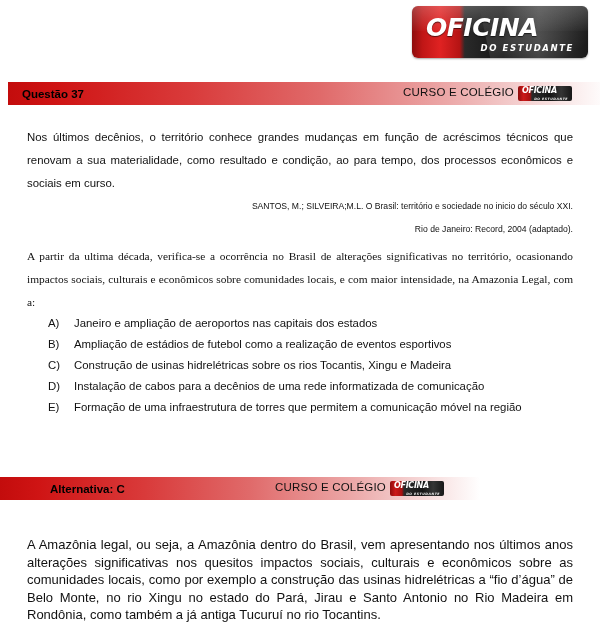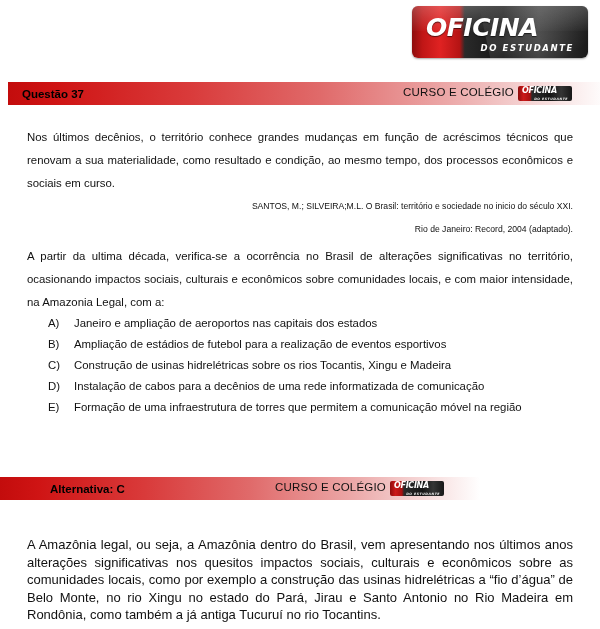--- a/index.html
+++ b/index.html
@@ -149,21 +149,21 @@
 
   
   .para {
     position: absolute;
     font-size: 11.4px;
     line-height: 23px;
     text-align: justify;
     color: #111111;
   }
   #stimulus-text { left: 27px; top: 126px; width: 546px; }
-  #command-text  { left: 27px; top: 245px; width: 546px; }
+  #command-text  { left: 27px; top: 245px; width: 546px; font-family: Liberation Serif, serif; }
 
   .citation {
     position: absolute;
     right: 27px;
     font-size: 8.6px;
     line-height: 15px;
     color: #111111;
     text-align: right;
     white-space: nowrap;
   }
@@ -222,35 +222,35 @@
   <span class="bar-title">Questão 37</span>
   <span class="bar-right">
     <span class="bar-curso">CURSO E COLÉGIO</span>
     <span class="badge">
       <span class="b-text">OFICINA</span>
       <span class="b-sub">DO ESTUDANTE</span>
     </span>
   </span>
 </div>
 
-<div class="para" id="stimulus-text">Nos últimos decênios, o território conhece grandes mudanças em função de acréscimos técnicos que renovam a sua materialidade, como resultado e condição, ao mesmo tempo, dos processos econômicos e sociais em curso.</div>
+<div class="para" id="stimulus-text">Nos últimos decênios, o território conhece grandes mudanças em função de acréscimos técnicos que renovam a sua materialidade, como resultado e condição, ao para tempo, dos processos econômicos e sociais em curso.</div>
 
 <div class="citation" id="citation-1">SANTOS, M.; SILVEIRA;M.L. O Brasil: território e sociedade no inicio do século XXI.</div>
 <div class="citation" id="citation-2">Rio de Janeiro: Record, 2004 (adaptado).</div>
 
 <div class="para" id="command-text">A partir da ultima década, verifica-se a ocorrência no Brasil de alterações significativas no território, ocasionando impactos sociais, culturais e econômicos sobre comunidades locais, e com maior intensidade, na Amazonia Legal, com a:</div>
 
 <div id="options-list">
   <div class="option-row">
     <span class="option-letter">A)</span>
     <span class="option-text">Janeiro e ampliação de aeroportos nas capitais dos estados</span>
   </div>
   <div class="option-row">
     <span class="option-letter">B)</span>
-    <span class="option-text">Ampliação de estádios de futebol para a realização de eventos esportivos</span>
+    <span class="option-text">Ampliação de estádios de futebol como a realização de eventos esportivos</span>
   </div>
   <div class="option-row">
     <span class="option-letter">C)</span>
     <span class="option-text">Construção de usinas hidrelétricas sobre os rios Tocantis, Xingu e Madeira</span>
   </div>
   <div class="option-row">
     <span class="option-letter">D)</span>
     <span class="option-text">Instalação de cabos para a decênios de uma rede informatizada de comunicação</span>
   </div>
   <div class="option-row">

